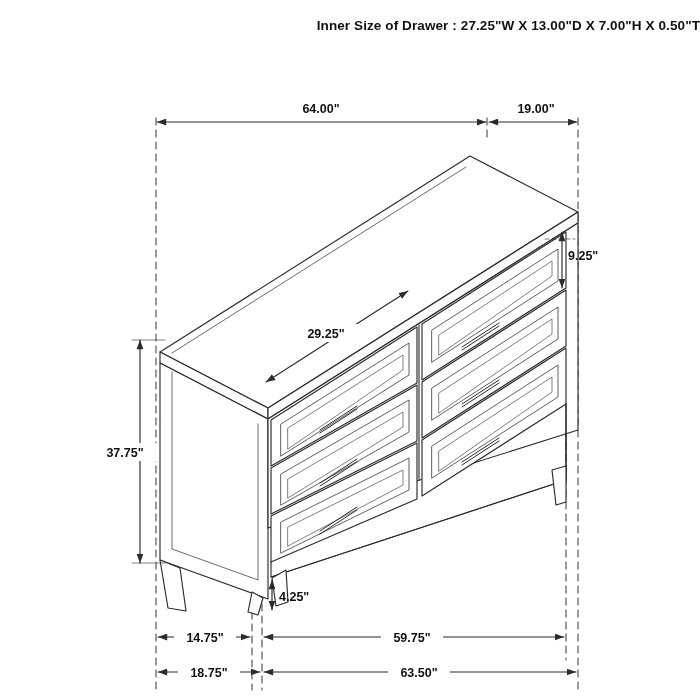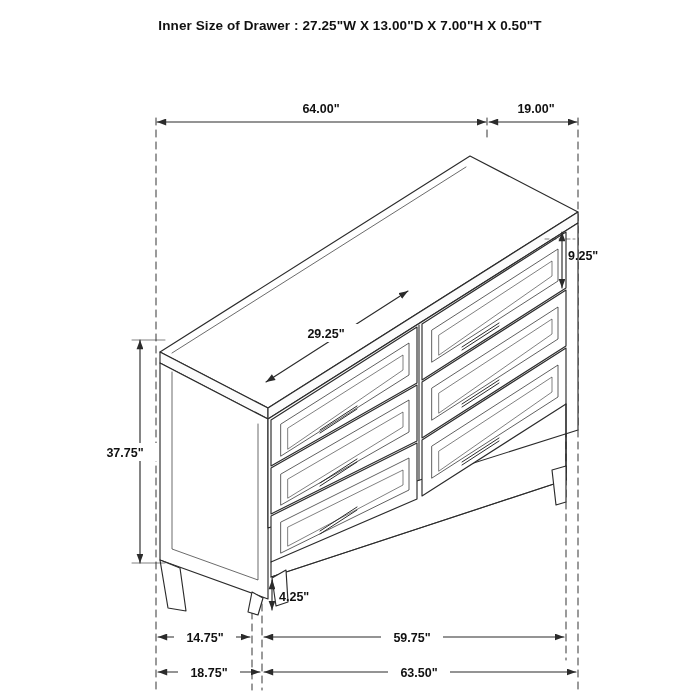--- a/index.html
+++ b/index.html
@@ -19,21 +19,21 @@
     position: absolute;
     left: 0; top: 0;
     width: 700px;
     height: 700px;
   }
   #title {
     position: absolute;
     left: 0;
     top: 18px;
     width: 700px;
-    text-align: center;
+    text-align: right;
     font-size: 13.5px;
     font-weight: bold;
     letter-spacing: 0.1px;
     color: #111111;
   }
   svg#dwg {
     position: absolute;
     left: 0; top: 0;
     width: 700px;
     height: 700px;

